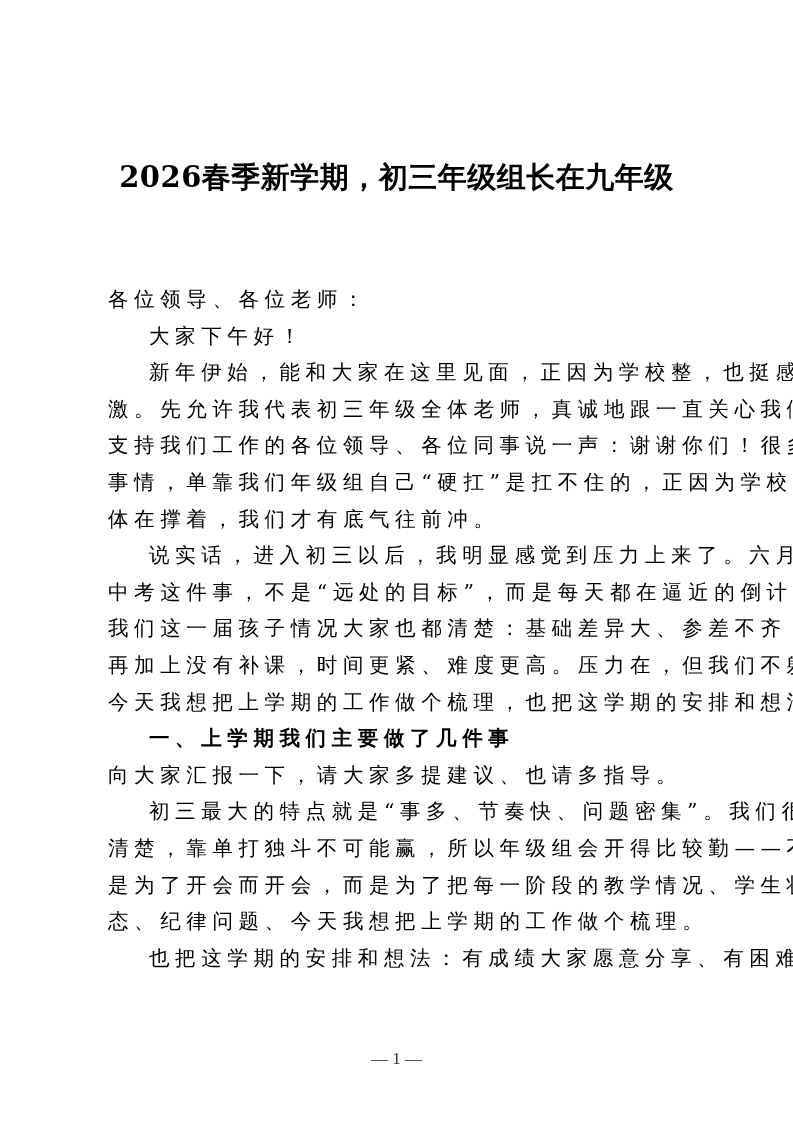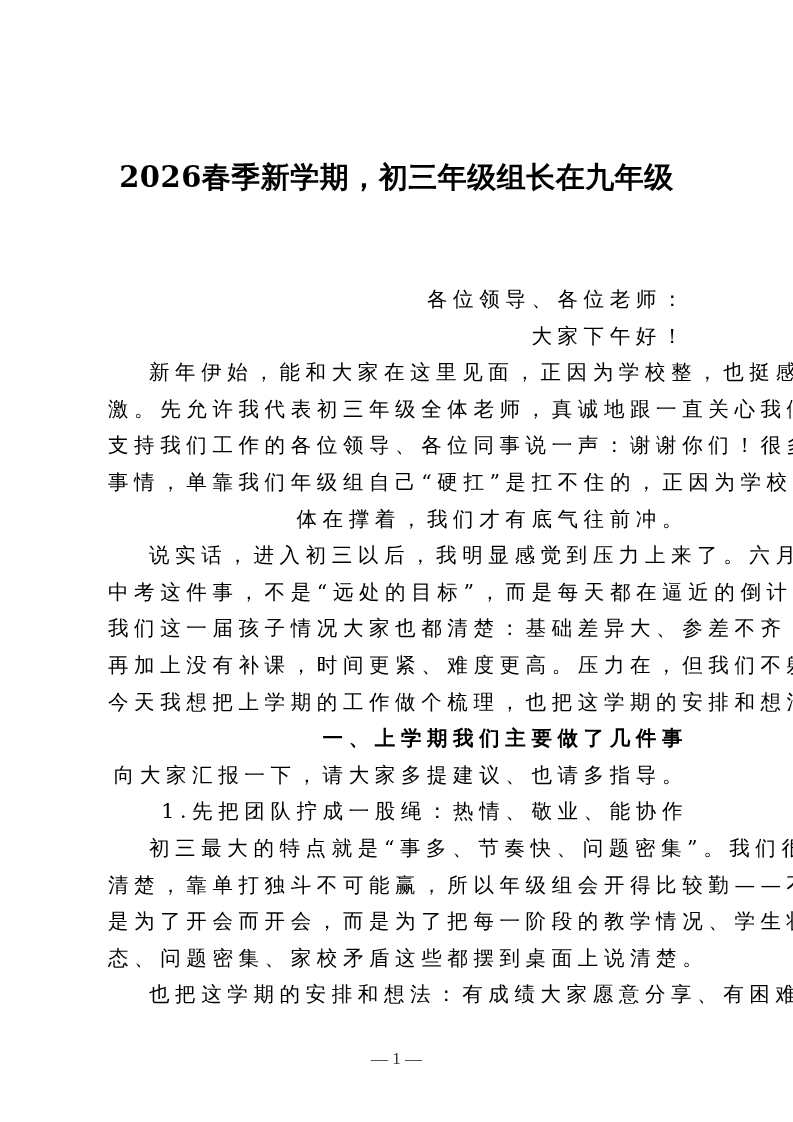--- a/index.html
+++ b/index.html
@@ -10,21 +10,21 @@
       text-align: center;
       font-family: "DejaVu Serif", "Liberation Serif", serif;
       font-weight: bold; font-size: 29px; line-height: 38px; letter-spacing: 0.5px;
     }
     .title div { white-space: nowrap; }
     .body {
       position: absolute; left: 108px; top: 269px; width: 580px;
       font-family: "DejaVu Serif", "Liberation Serif", serif;
       font-size: 20.5px; line-height: 36.6px; letter-spacing: 5.6px;
     }
-    .line { white-space: nowrap; height: 36.6px; text-align: right; }
+    .line { white-space: nowrap; height: 36.6px; }
     .ind { padding-left: 41px; }
     .heading { font-family: "DejaVu Sans", "Liberation Sans", sans-serif; font-weight: bold; }
     .footer {
       position: absolute; left: 0; width: 793px; top: 1037px; text-align: center;
       font-family: "Liberation Serif", "DejaVu Serif", serif; font-size: 17px; color: #333;
     }
   </style>
 </head>
 <body>
 
@@ -41,22 +41,21 @@
       <div class="line">支持我们工作的各位领导、各位同事说一声：谢谢你们！很多</div>
       <div class="line">事情，单靠我们年级组自己“硬扛”是扛不住的，正因为学校整</div>
       <div class="line">体在撑着，我们才有底气往前冲。</div>
       <div class="line ind">说实话，进入初三以后，我明显感觉到压力上来了。六月</div>
       <div class="line">中考这件事，不是“远处的目标”，而是每天都在逼近的倒计时。</div>
       <div class="line">我们这一届孩子情况大家也都清楚：基础差异大、参差不齐，</div>
       <div class="line">再加上没有补课，时间更紧、难度更高。压力在，但我们不躲。</div>
       <div class="line">今天我想把上学期的工作做个梳理，也把这学期的安排和想法</div>
       <div class="line ind heading">一、上学期我们主要做了几件事</div>
       <div class="line">向大家汇报一下，请大家多提建议、也请多指导。</div>
-      <div class="line ind">1.先把团队拧成一股绳：热情、敬业、能协作</div>
       <div class="line ind">初三最大的特点就是“事多、节奏快、问题密集”。我们很</div>
       <div class="line">清楚，靠单打独斗不可能赢，所以年级组会开得比较勤——不</div>
       <div class="line">是为了开会而开会，而是为了把每一阶段的教学情况、学生状</div>
-      <div class="line">态、问题密集、家校矛盾这些都摆到桌面上说清楚。</div>
+      <div class="line">态、纪律问题、今天我想把上学期的工作做个梳理。</div>
       <div class="line ind">也把这学期的安排和想法：有成绩大家愿意分享、有困难</div>
     </div>
 
   <div class="footer">— 1 —</div>
 </div>
 
 </body></html>

